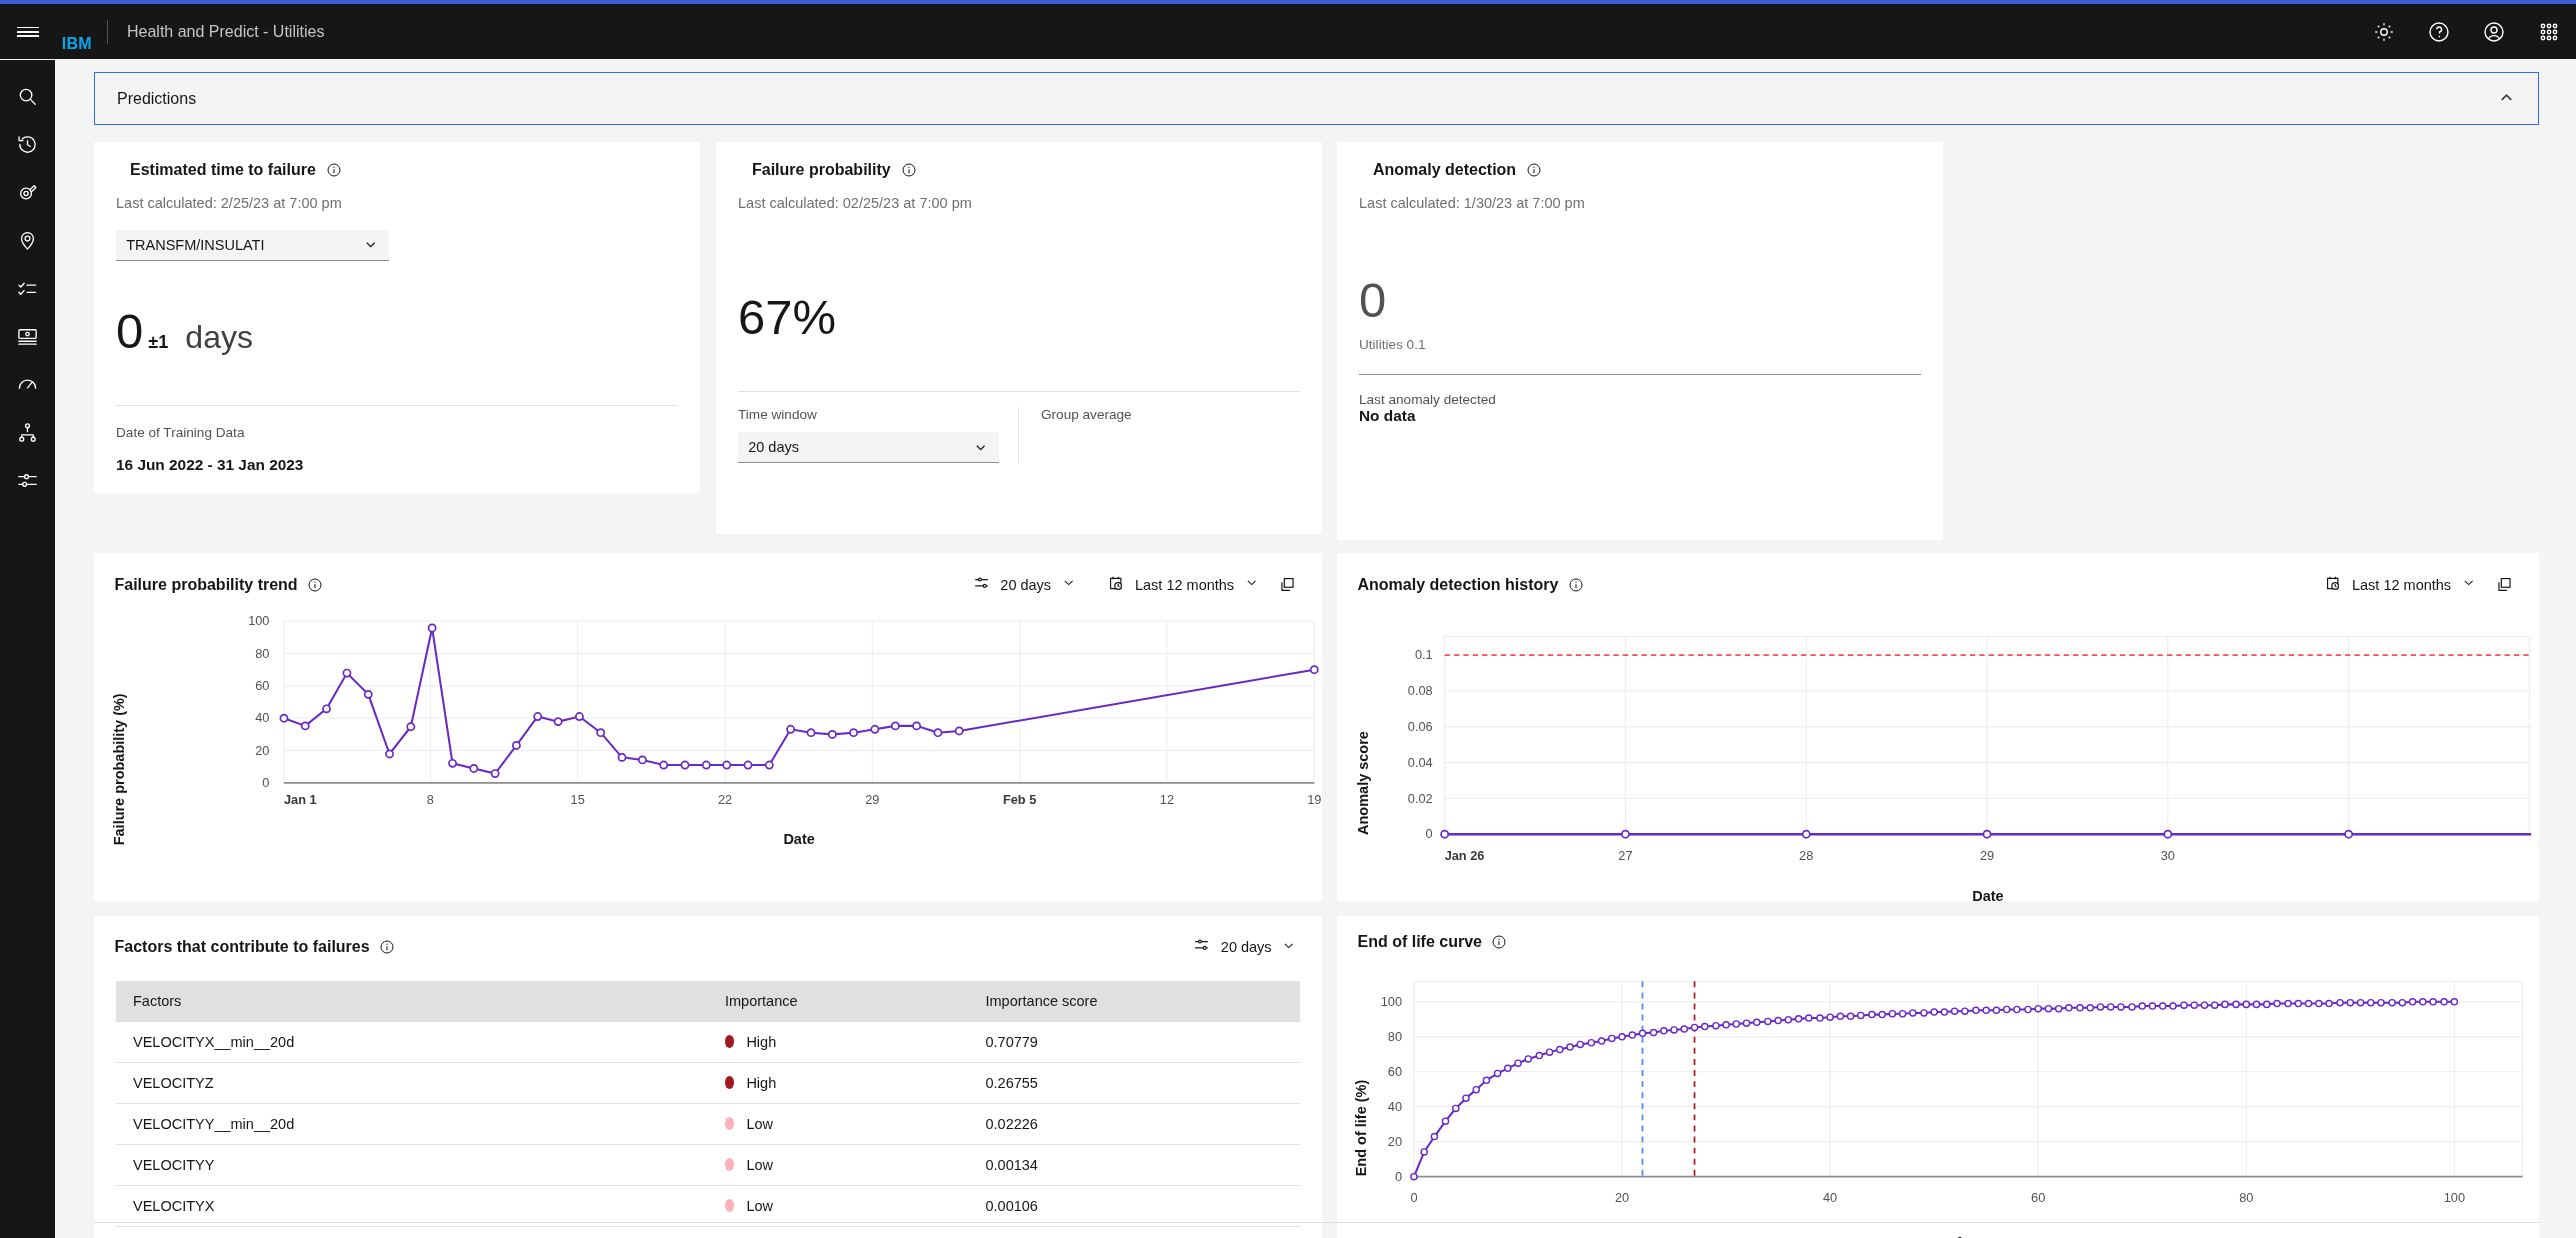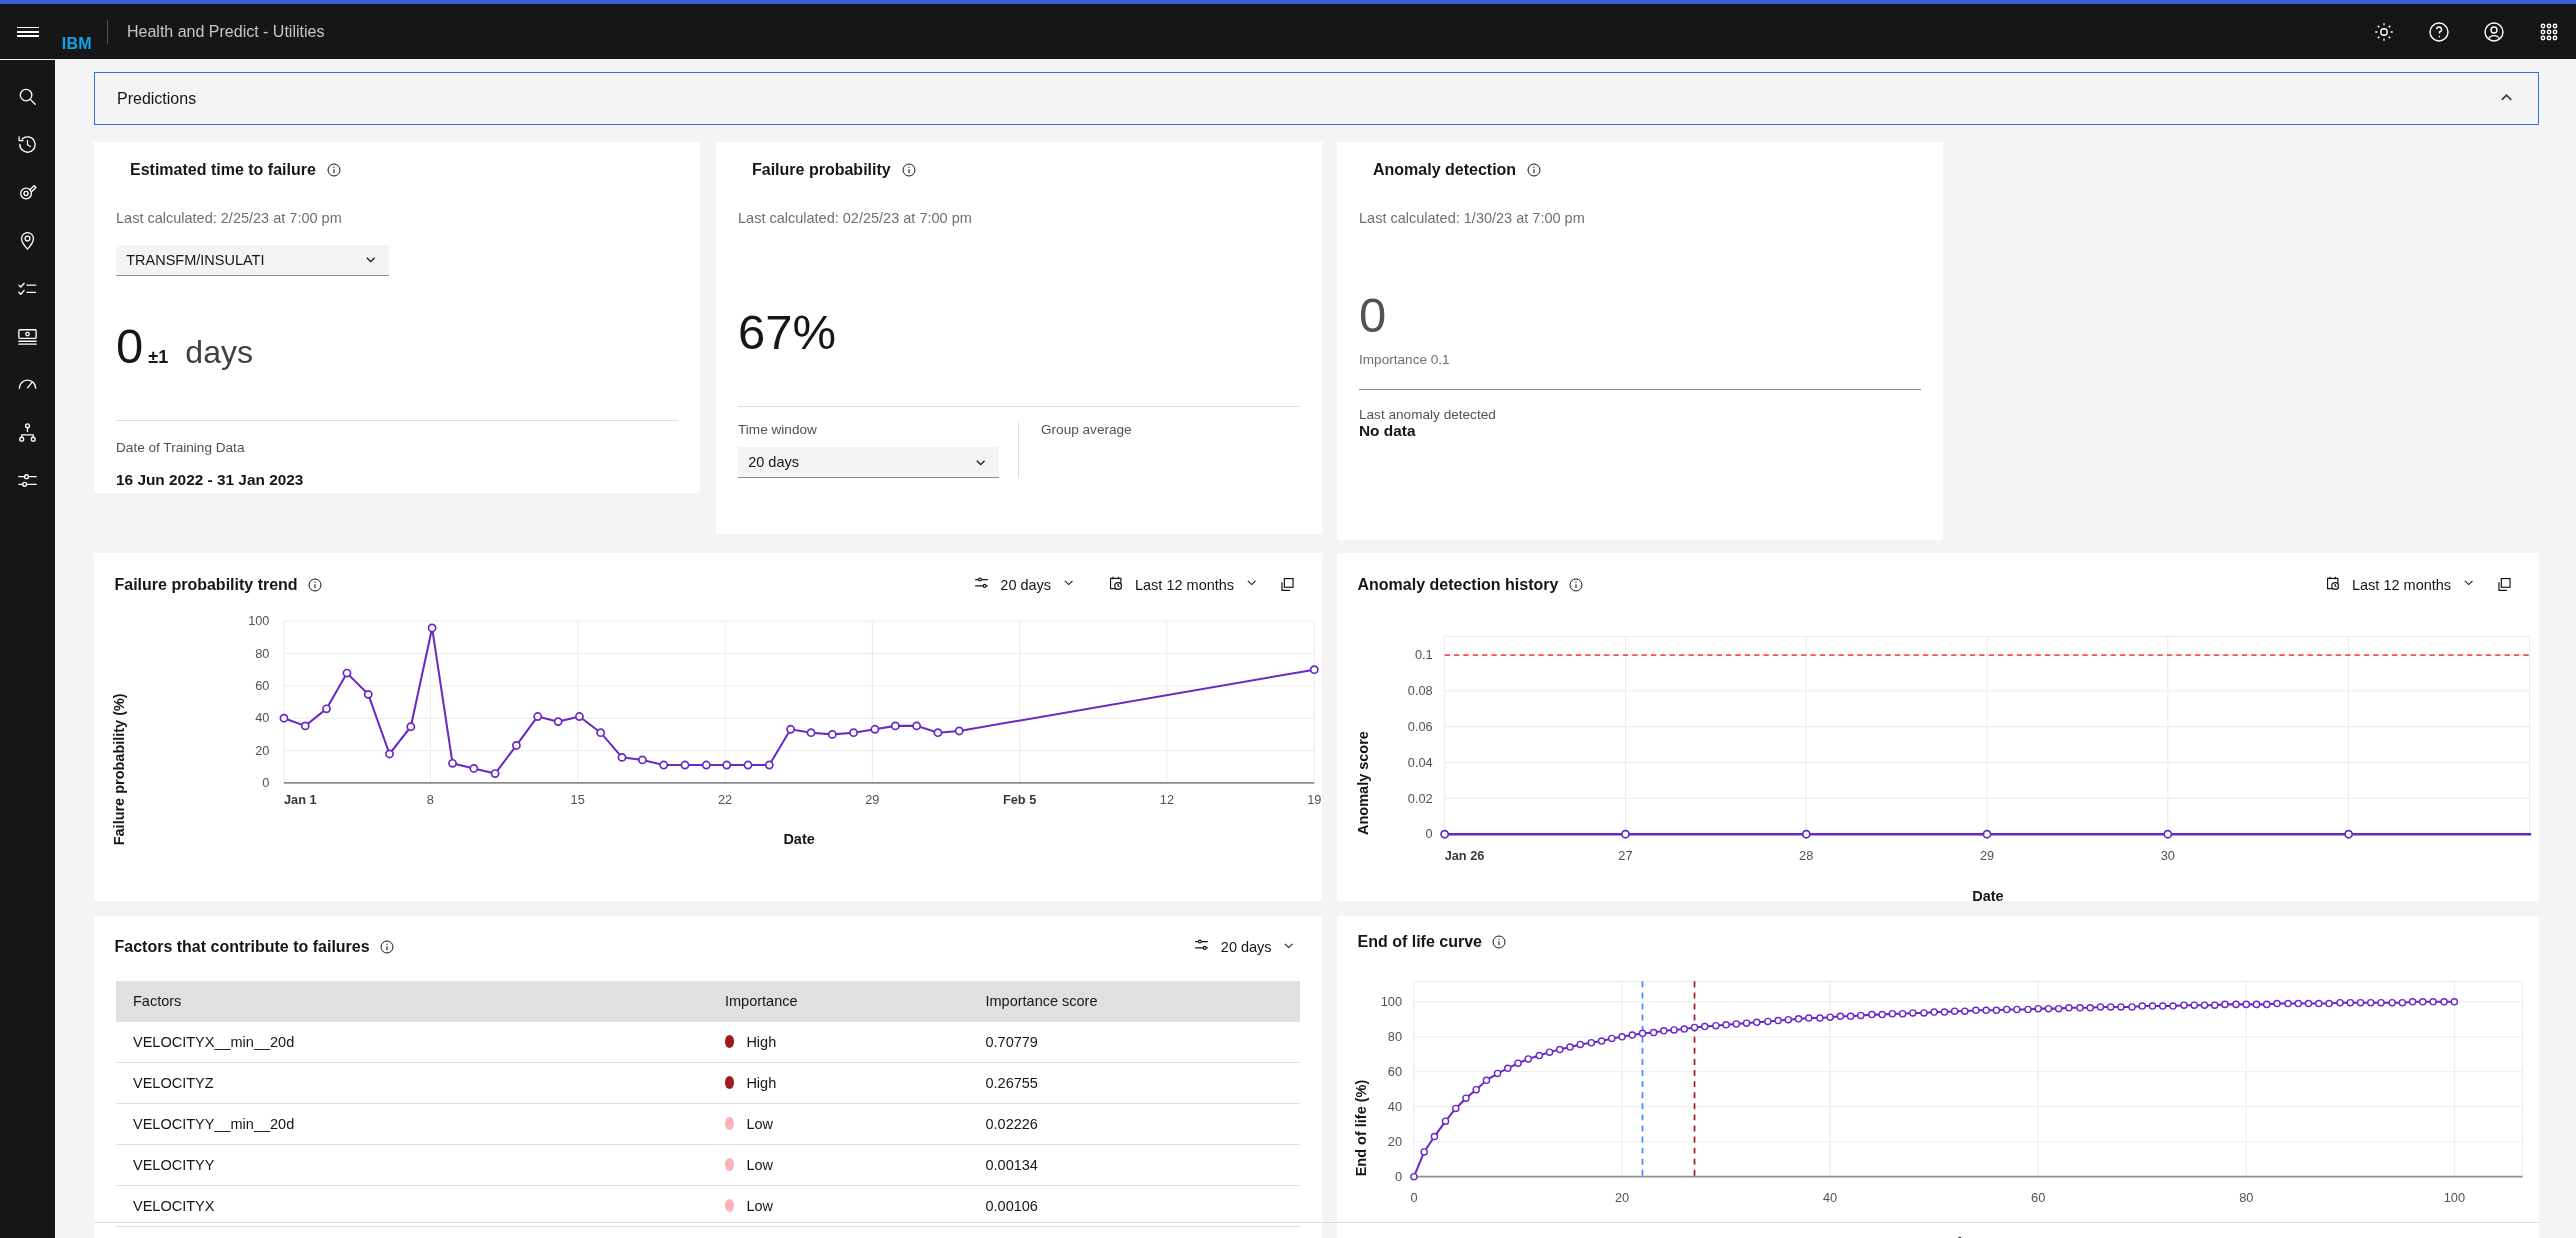--- a/index.html
+++ b/index.html
@@ -46,21 +46,21 @@
   }
   .accordion-title { font-size:16px; color:#161616; }
   .accordion .chev { margin-left:auto; }
   .accordion .chev svg { width:19px; height:19px; stroke:#393939; fill:none; stroke-width:2; }
 
   
   .kpi { position:absolute; background:#fff; }
   .kpi-title { font-size:16px; font-weight:700; color:#161616; display:flex; align-items:center; gap:10.2px;margin-left:14px; }
   .info-icon { display:inline-flex; }
   .info-icon svg { width:16px; height:16px; }
-  .kpi-sub { font-size:14.5px; color:#6f6f6f; margin-top:31px; }
+  .kpi-sub { font-size:14.5px; color:#6f6f6f; margin-top:16px; }
   .kpi-big { font-size:49px; font-weight:300; color:#161616; line-height:1; }
   .kpi-big.grey { color:#525252; }
   .kpi-unit { font-size:32px; font-weight:400; color:#404040;margin-top:20px; }
   .kpi-sup { font-size:18px; font-weight:600; vertical-align:super; color:#161616; }
   .kpi-small { font-size:13.6px; color:#6f6f6f; }
   .kpi-rule { height:0.9px; background:#e0e0e0; width:100%; }
   .kpi-lbl { font-size:13.6px; color:#525252; }
   .kpi-val { font-size:15.4px; font-weight:700; color:#161616; }
 
   
@@ -307,21 +307,21 @@
         <svg viewBox="0 0 24 24">
             <circle cx="12" cy="12" r="9" fill="none" stroke="#161616" stroke-width="1.5"></circle>
             <path d="M12 11v6" stroke="#161616" stroke-width="1.6"></path>
             <circle cx="12" cy="7.8" r="1" fill="#161616"></circle>
           </svg>
       </span>
     </div>
     <div class="kpi-sub">Last calculated: 1/30/23 at 7:00 pm</div>
 
     <div class="kpi-big grey" style="margin-top:65px;">0</div>
-    <div class="kpi-small" style="margin-top:12px;">Importance 0.1</div>
+    <div class="kpi-small" style="margin-top:12px;">Utilities 0.1</div>
 
     <div class="kpi-rule" style="margin-top:22px; background:#8d8d8d;"></div>
     <div class="kpi-lbl" style="margin-top:17px;">Last anomaly detected</div>
     <div class="kpi-val" style="">No data</div>
   </div>
 
   <div class="panel" style="left:39px; top:493px; width:1228px; height:348px;text-align:right;">
     <div class="panel-head">
       <div class="panel-title">
         <span>Failure probability trend</span>

